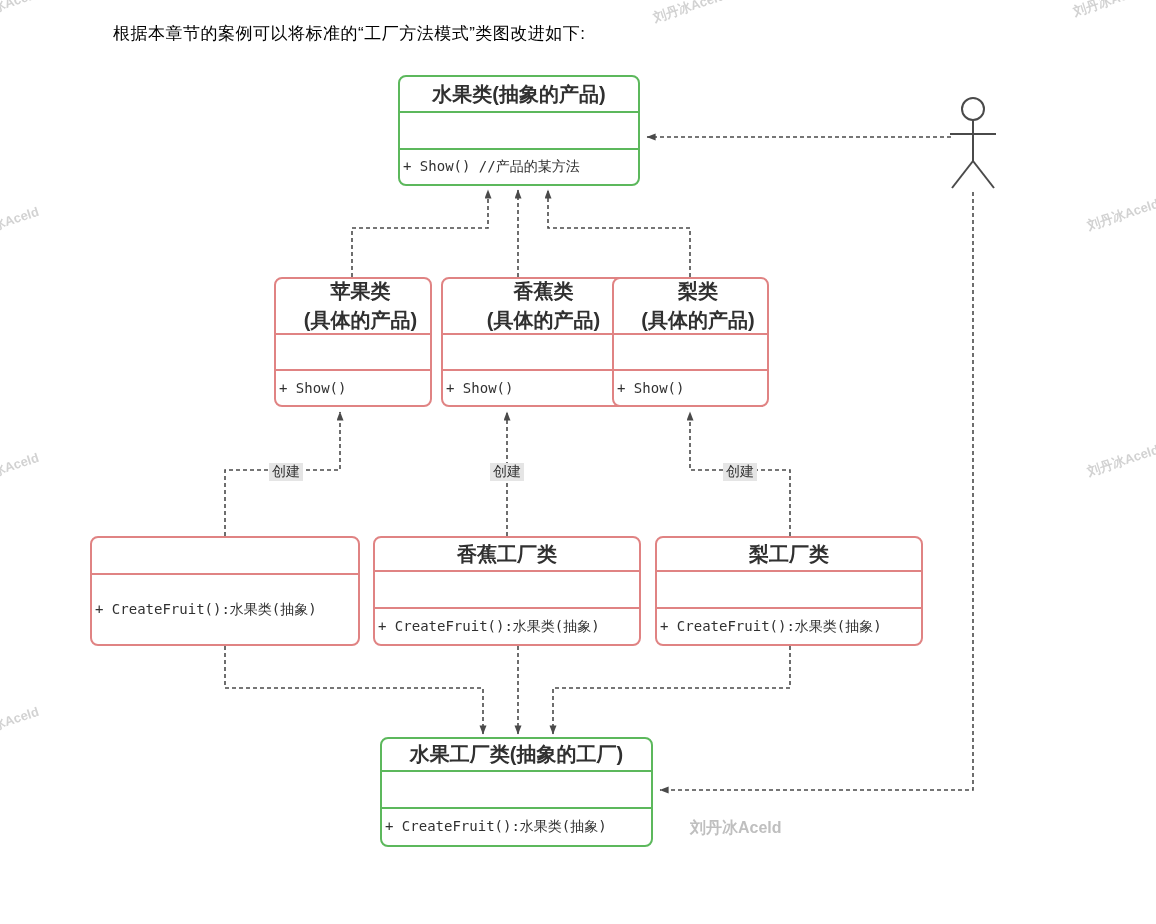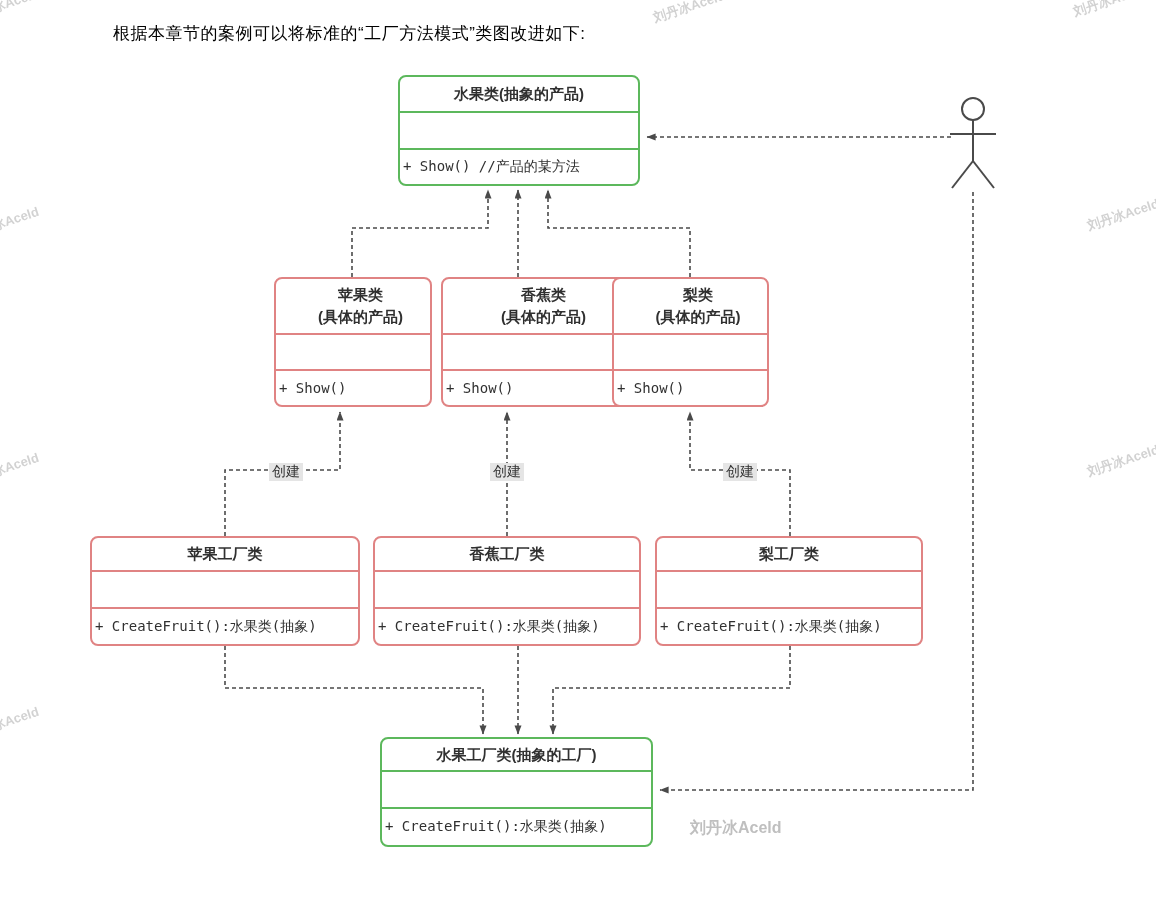--- a/index.html
+++ b/index.html
@@ -16,21 +16,21 @@
   
   .uml-box {
     position:absolute; border:2px solid var(--c); border-radius:8px;
     background:#fff; display:flex; flex-direction:column; color:#303030;
   }
   .green { --c:#5cb85c; }
   .red   { --c:#e08383; }
   .box-title {
     border-bottom:2px solid var(--c);
     display:flex; flex-direction:column; align-items:center; justify-content:center;
-    font-weight:bold; font-size:15px; line-height:1.45; text-align:center;
+    font-weight:bold; font-size:20px; line-height:1.45; text-align:center;
   }
   .box-attrs { border-bottom:2px solid var(--c); }
   .box-methods {
     flex:1; display:flex; align-items:center; padding-left:3px;
     font-family:"DejaVu Sans Mono", monospace; font-size:14px; white-space:nowrap;
   }
   .box-top .box-title     { height:36px; }
   .box-top .box-attrs     { height:37px; }
   .box-product .box-title { height:56px;padding-left:15px; }
   .box-product .box-attrs { height:36px; }
@@ -136,23 +136,20 @@
     <div class="box-methods">
       <span>+ Show()</span>
     </div>
   </div>
 
   <span class="edge-label" style="left:286px; top:472px;">创建</span>
   <span class="edge-label" style="left:507px; top:472px;">创建</span>
   <span class="edge-label" style="left:740px; top:472px;">创建</span>
 
   <div class="uml-box red box-factory" style="left:90px; top:536px; width:270px; height:110px;">
-    <div class="box-title">
-      <span>苹果工厂类</span>
-    </div>
     <div class="box-attrs"></div>
     <div class="box-methods">
       <span>+ CreateFruit():水果类(抽象)</span>
     </div>
   </div>
 
   <div class="uml-box red box-factory" style="left:373px; top:536px; width:268px; height:110px;">
     <div class="box-title">
       <span>香蕉工厂类</span>
     </div>

